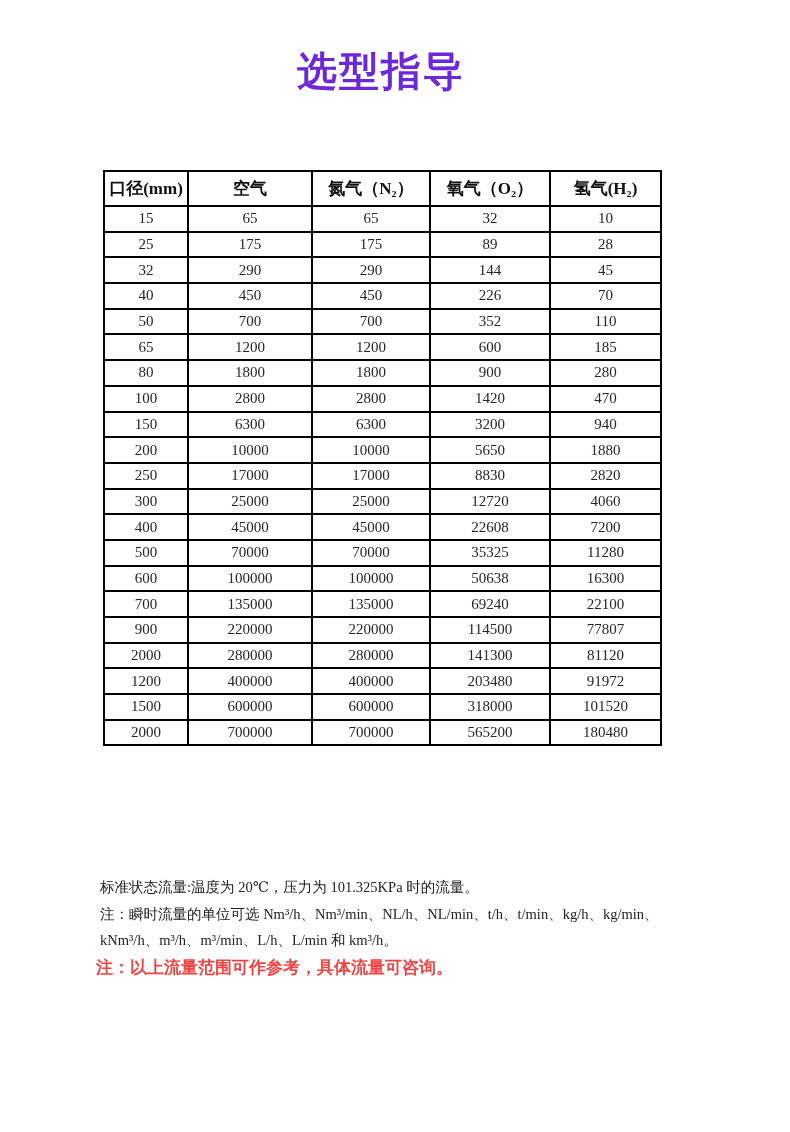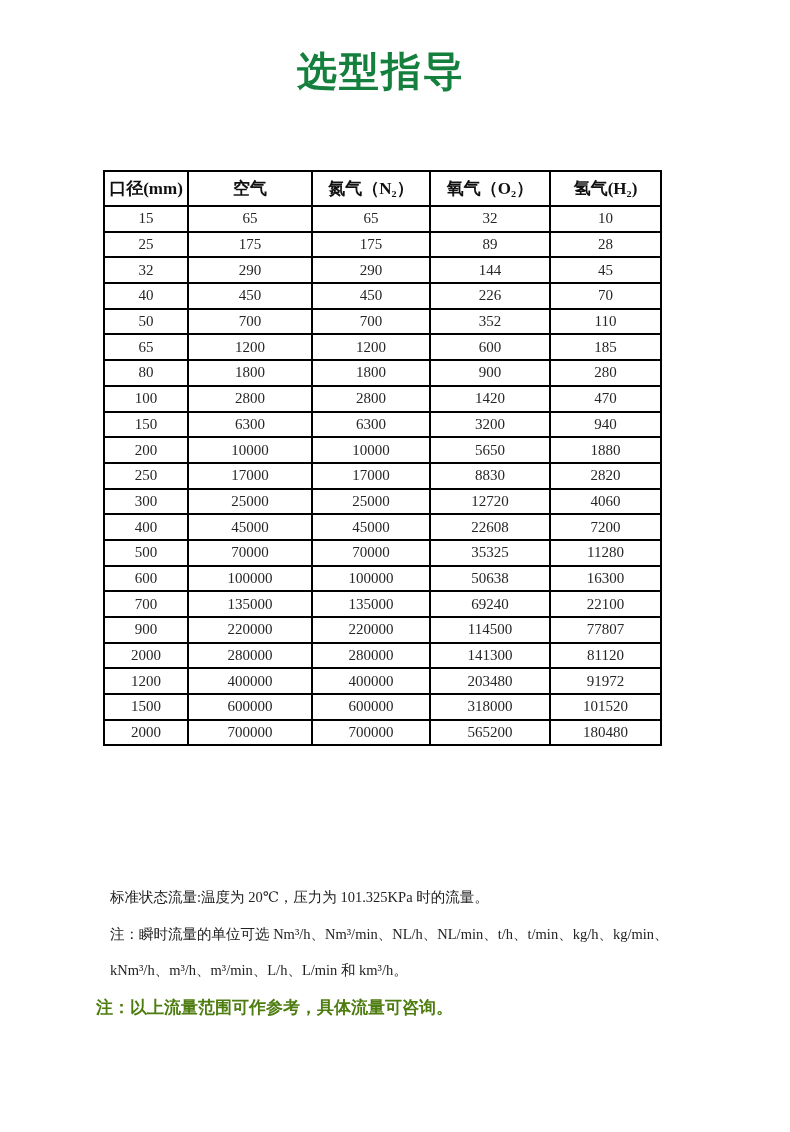--- a/index.html
+++ b/index.html
@@ -18,21 +18,21 @@
     position: absolute;
     top: 44px;
     left: 0;
     width: 762px;
     margin: 0;
     text-align: center;
     font-family: Liberation Sans, sans-serif;
     font-size: 40px;
     font-weight: bold;
     letter-spacing: 2px;
-    color: #15803d;
+    color: #6d28d9;
   }
   table.flow-table {
     position: absolute;
     left: 103px;
     top: 170px;
     border-collapse: collapse;
     table-layout: fixed;
   }
   .flow-table th, .flow-table td {
     border: 2px solid #000000;
@@ -53,32 +53,32 @@
     font-size: 15px;
     color: #262626;
   }
   .notes {
     position: absolute;
     left: 96px;
     top: 872px;
     width: 625px;
   }
   .note-line {
-    margin: 14px;
+    margin: 4px;
     font-size: 14.5px;
     line-height: 22.5px;
     color: #222222;
     font-family: "Liberation Serif", "DejaVu Serif", serif;
   }
   .note-bold {
     margin: 2px 0 0 0;
     font-size: 17px;
     line-height: 24px;
     font-weight: bold;
-    color: #4d7c0f;
+    color: #ef4444;
     font-family: Liberation Serif, serif;
   }
 </style>
 </head>
 <body>
 
 <h1 class="page-title">选型指导</h1>
 
 <table class="flow-table">
   <colgroup>

